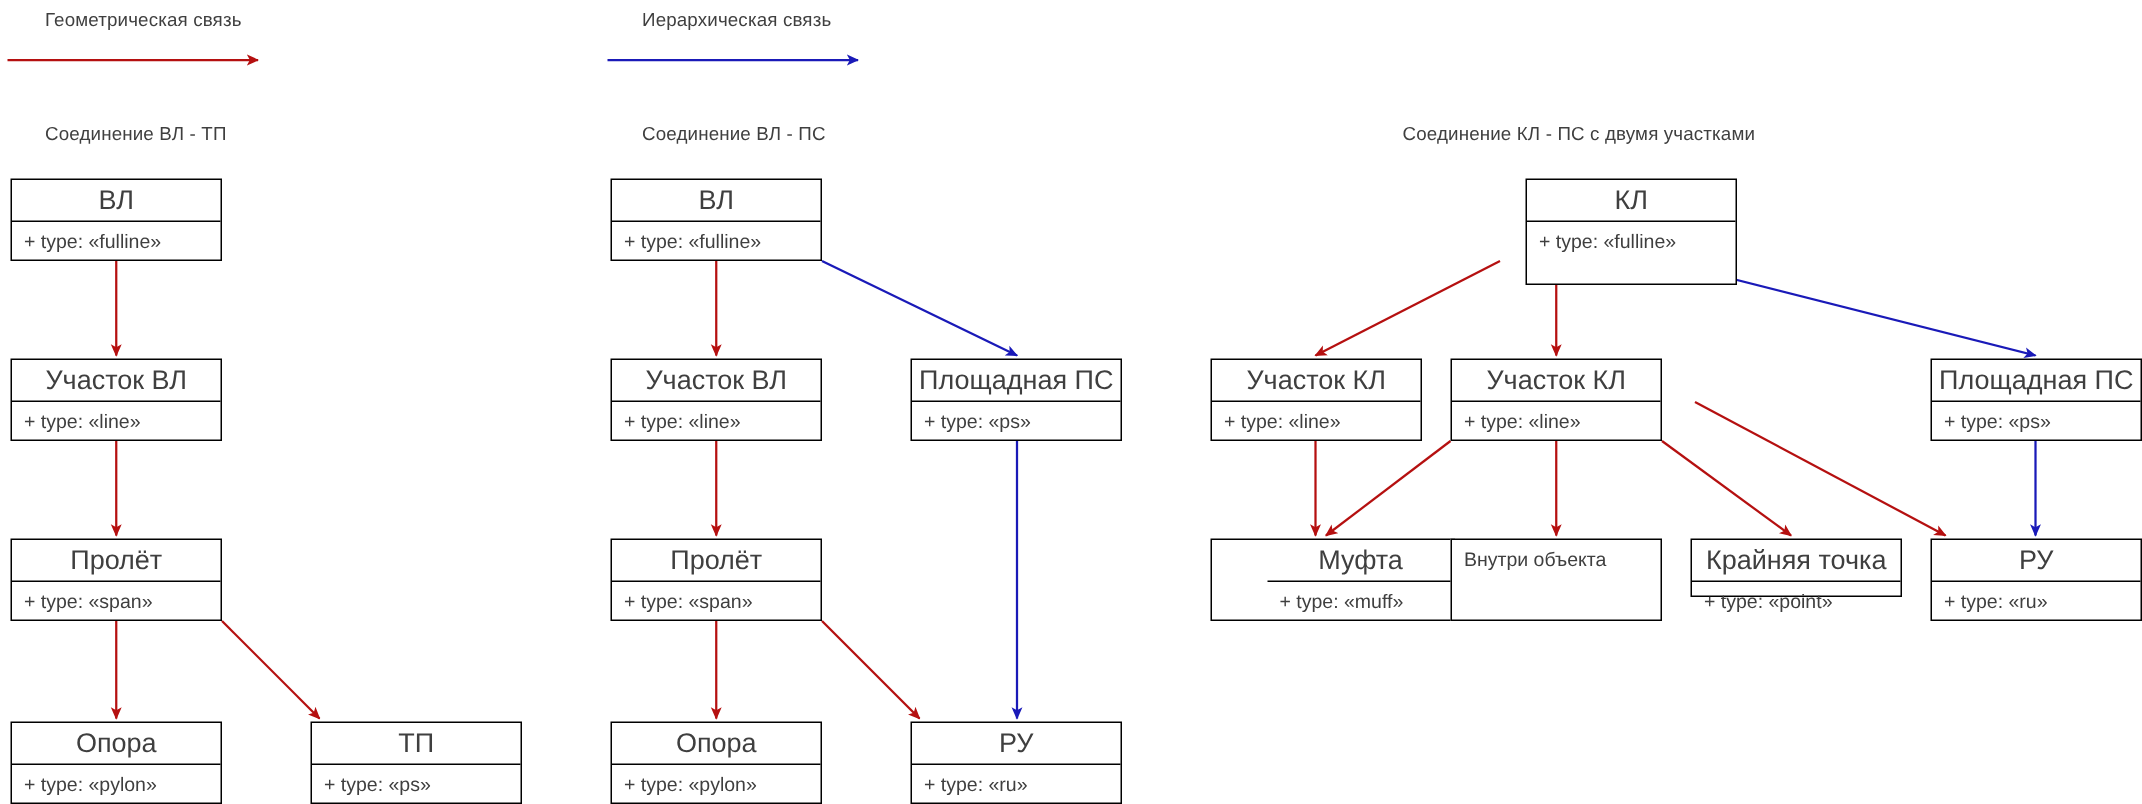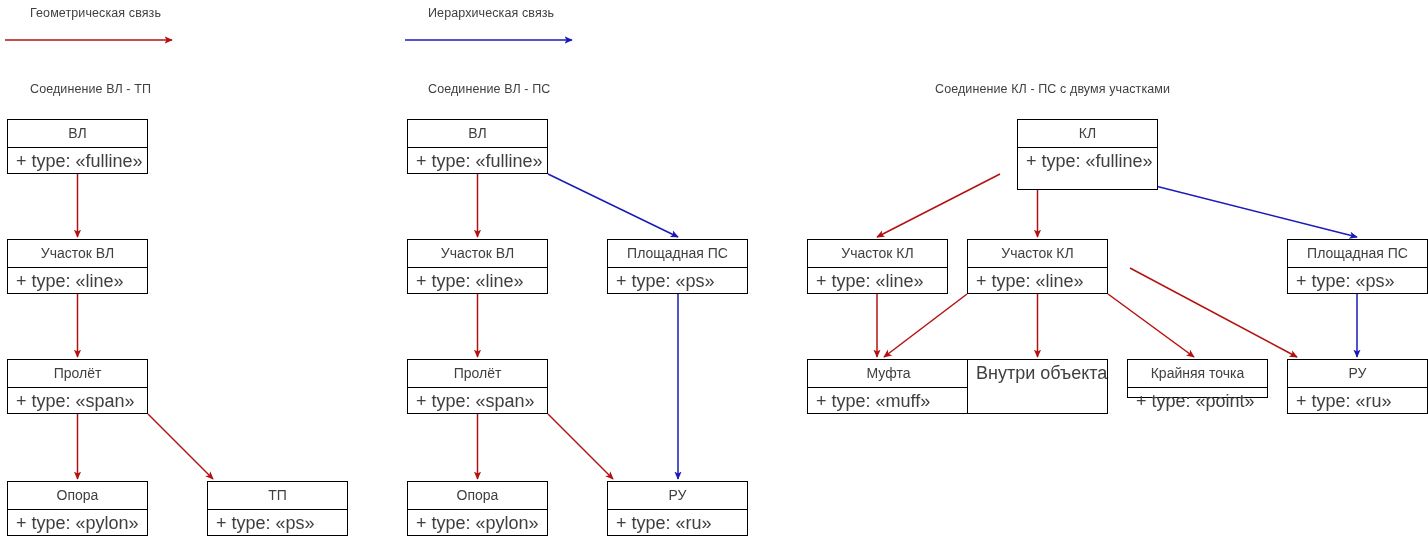--- a/index.html
+++ b/index.html
@@ -41,33 +41,33 @@
     box-sizing: border-box;
     border: 1.3px solid #000000;
     background: #ffffff;
     z-index: 3;
   }
   .uml-title {
     box-sizing: border-box;
     height: 28px;
     line-height: 27px;
     text-align: center;
-    font-size: 14px;
+    font-size: 18px;
     color: #3f3f3f;
     border-bottom: 1.3px solid #000000;
     overflow: hidden;
     white-space: nowrap;
   }
   .uml-attr {
     box-sizing: border-box;
     height: 27px;
     line-height: 26px;
     text-align: left;
     padding-left: 8px;
-    font-size: 18px;
+    font-size: 13px;
     color: #3f3f3f;
     overflow: hidden;
     white-space: nowrap;
   }
 </style>
 </head>
 <body>
 
 <div id="canvas">
 
@@ -175,21 +175,21 @@
         <div class="uml-attr">+ type: «line»</div>
       </div>
       <div class="uml-box" style="left: 967px; top: 239px; width: 141px; height: 55px;">
         <div class="uml-title">Участок КЛ</div>
         <div class="uml-attr">+ type: «line»</div>
       </div>
       <div class="uml-box" style="left: 1287px; top: 239px; width: 141px; height: 55px;">
         <div class="uml-title">Площадная ПС</div>
         <div class="uml-attr">+ type: «ps»</div>
       </div>
-      <div class="uml-box" style="left: 807px; top: 359px; width: 163px; height: 55px;">
+      <div class="uml-box" style="left: 807px; top: 359px; width: 163px; height: 55px; padding-left: 37px;">
         <div class="uml-title">Муфта</div>
         <div class="uml-attr">+ type: «muff»</div>
       </div>
       <div class="uml-box" style="left: 967px; top: 359px; width: 141px; height: 55px;">
         <div class="uml-attr">Внутри объекта</div>
       </div>
       <div class="uml-box" style="left: 1127px; top: 359px; width: 141px; height: 39px;">
         <div class="uml-title">Крайняя точка</div>
         <div class="uml-attr">+ type: «point»</div>
       </div>

